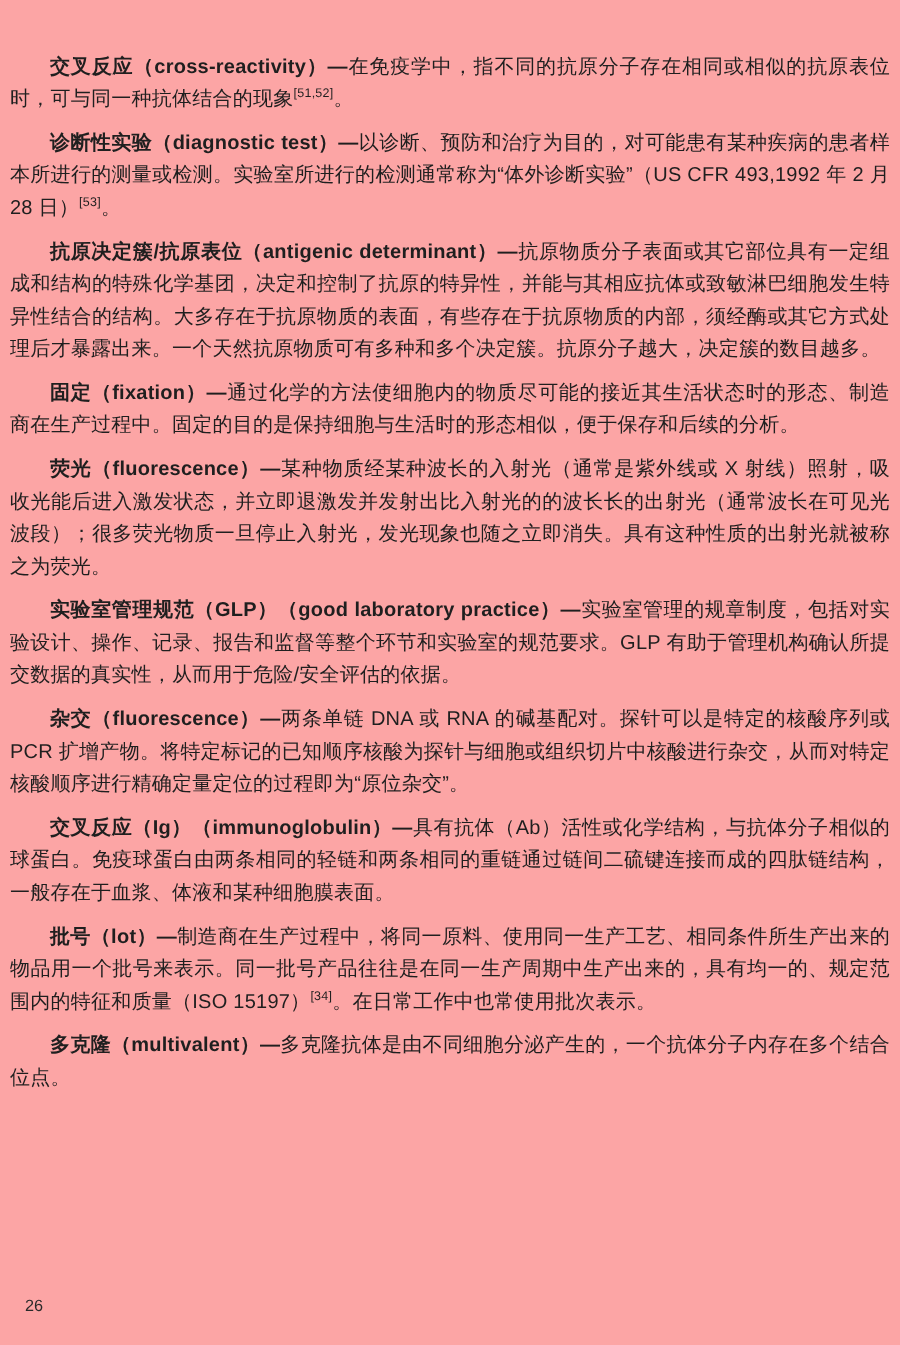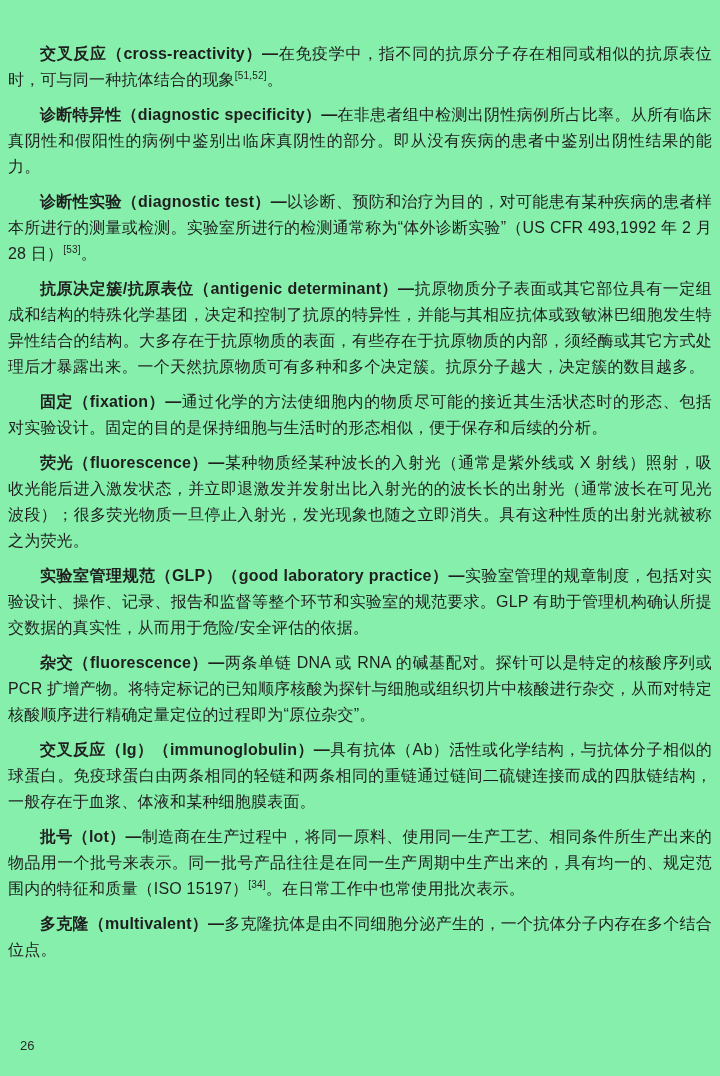--- a/index.html
+++ b/index.html
@@ -11,21 +11,21 @@
     height: 1076px;
     background: #ffffff;
     color: #1f1f1f;
     font-family: "Liberation Sans", "DejaVu Sans", sans-serif;
     position: relative;
     overflow: hidden;
   }
   .page {
     position: absolute;
     inset: 0;
-    background: #86efac;
+    background: #fca5a5;
     padding-left: 12px;
   }
   .content {
     position: absolute;
     top: 41px;
     left: 8px;
     right: 8px;
   }
   p.entry {
     margin: 0 0 9px 0;
@@ -52,24 +52,23 @@
     font-size: 13px;
     color: #2a2a2a;
   }
 </style>
 </head>
 <body>
 
 <div class="page">
   <main class="content" id="glossary-content">
       <p class="entry"><b class="term">交叉反应（cross-reactivity）—</b><span class="def">在免疫学中，指不同的抗原分子存在相同或相似的抗原表位时，可与同一种抗体结合的现象</span><sup class="cite">[51,52]</sup><span class="def">。</span></p>
-      <p class="entry"><b class="term">诊断特异性（diagnostic specificity）—</b><span class="def">在非患者组中检测出阴性病例所占比率。从所有临床真阴性和假阳性的病例中鉴别出临床真阴性的部分。即从没有疾病的患者中鉴别出阴性结果的能力。</span></p>
       <p class="entry"><b class="term">诊断性实验（diagnostic test）—</b><span class="def">以诊断、预防和治疗为目的，对可能患有某种疾病的患者样本所进行的测量或检测。实验室所进行的检测通常称为“体外诊断实验”（US CFR 493,1992 年 2 月 28 日）</span><sup class="cite">[53]</sup><span class="def">。</span></p>
       <p class="entry"><b class="term">抗原决定簇/抗原表位（antigenic determinant）—</b><span class="def">抗原物质分子表面或其它部位具有一定组成和结构的特殊化学基团，决定和控制了抗原的特异性，并能与其相应抗体或致敏淋巴细胞发生特异性结合的结构。大多存在于抗原物质的表面，有些存在于抗原物质的内部，须经酶或其它方式处理后才暴露出来。一个天然抗原物质可有多种和多个决定簇。抗原分子越大，决定簇的数目越多。</span></p>
-      <p class="entry"><b class="term">固定（fixation）—</b><span class="def">通过化学的方法使细胞内的物质尽可能的接近其生活状态时的形态、包括对实验设计。固定的目的是保持细胞与生活时的形态相似，便于保存和后续的分析。</span></p>
+      <p class="entry"><b class="term">固定（fixation）—</b><span class="def">通过化学的方法使细胞内的物质尽可能的接近其生活状态时的形态、制造商在生产过程中。固定的目的是保持细胞与生活时的形态相似，便于保存和后续的分析。</span></p>
       <p class="entry"><b class="term">荧光（fluorescence）—</b><span class="def">某种物质经某种波长的入射光（通常是紫外线或 X 射线）照射，吸收光能后进入激发状态，并立即退激发并发射出比入射光的的波长长的出射光（通常波长在可见光波段）；很多荧光物质一旦停止入射光，发光现象也随之立即消失。具有这种性质的出射光就被称之为荧光。</span></p>
       <p class="entry"><b class="term">实验室管理规范（GLP）（good laboratory practice）—</b><span class="def">实验室管理的规章制度，包括对实验设计、操作、记录、报告和监督等整个环节和实验室的规范要求。GLP 有助于管理机构确认所提交数据的真实性，从而用于危险/安全评估的依据。</span></p>
       <p class="entry"><b class="term">杂交（fluorescence）—</b><span class="def">两条单链 DNA 或 RNA 的碱基配对。探针可以是特定的核酸序列或 PCR 扩增产物。将特定标记的已知顺序核酸为探针与细胞或组织切片中核酸进行杂交，从而对特定核酸顺序进行精确定量定位的过程即为“原位杂交”。</span></p>
       <p class="entry"><b class="term">交叉反应（Ig）（immunoglobulin）—</b><span class="def">具有抗体（Ab）活性或化学结构，与抗体分子相似的球蛋白。免疫球蛋白由两条相同的轻链和两条相同的重链通过链间二硫键连接而成的四肽链结构，一般存在于血浆、体液和某种细胞膜表面。</span></p>
       <p class="entry"><b class="term">批号（lot）—</b><span class="def">制造商在生产过程中，将同一原料、使用同一生产工艺、相同条件所生产出来的物品用一个批号来表示。同一批号产品往往是在同一生产周期中生产出来的，具有均一的、规定范围内的特征和质量（ISO 15197）</span><sup class="cite">[34]</sup><span class="def">。在日常工作中也常使用批次表示。</span></p>
       <p class="entry"><b class="term">多克隆（multivalent）—</b><span class="def">多克隆抗体是由不同细胞分泌产生的，一个抗体分子内存在多个结合位点。</span></p>
     </main>
   <div class="footer">
     <span class="page-number">26</span>
   </div>

